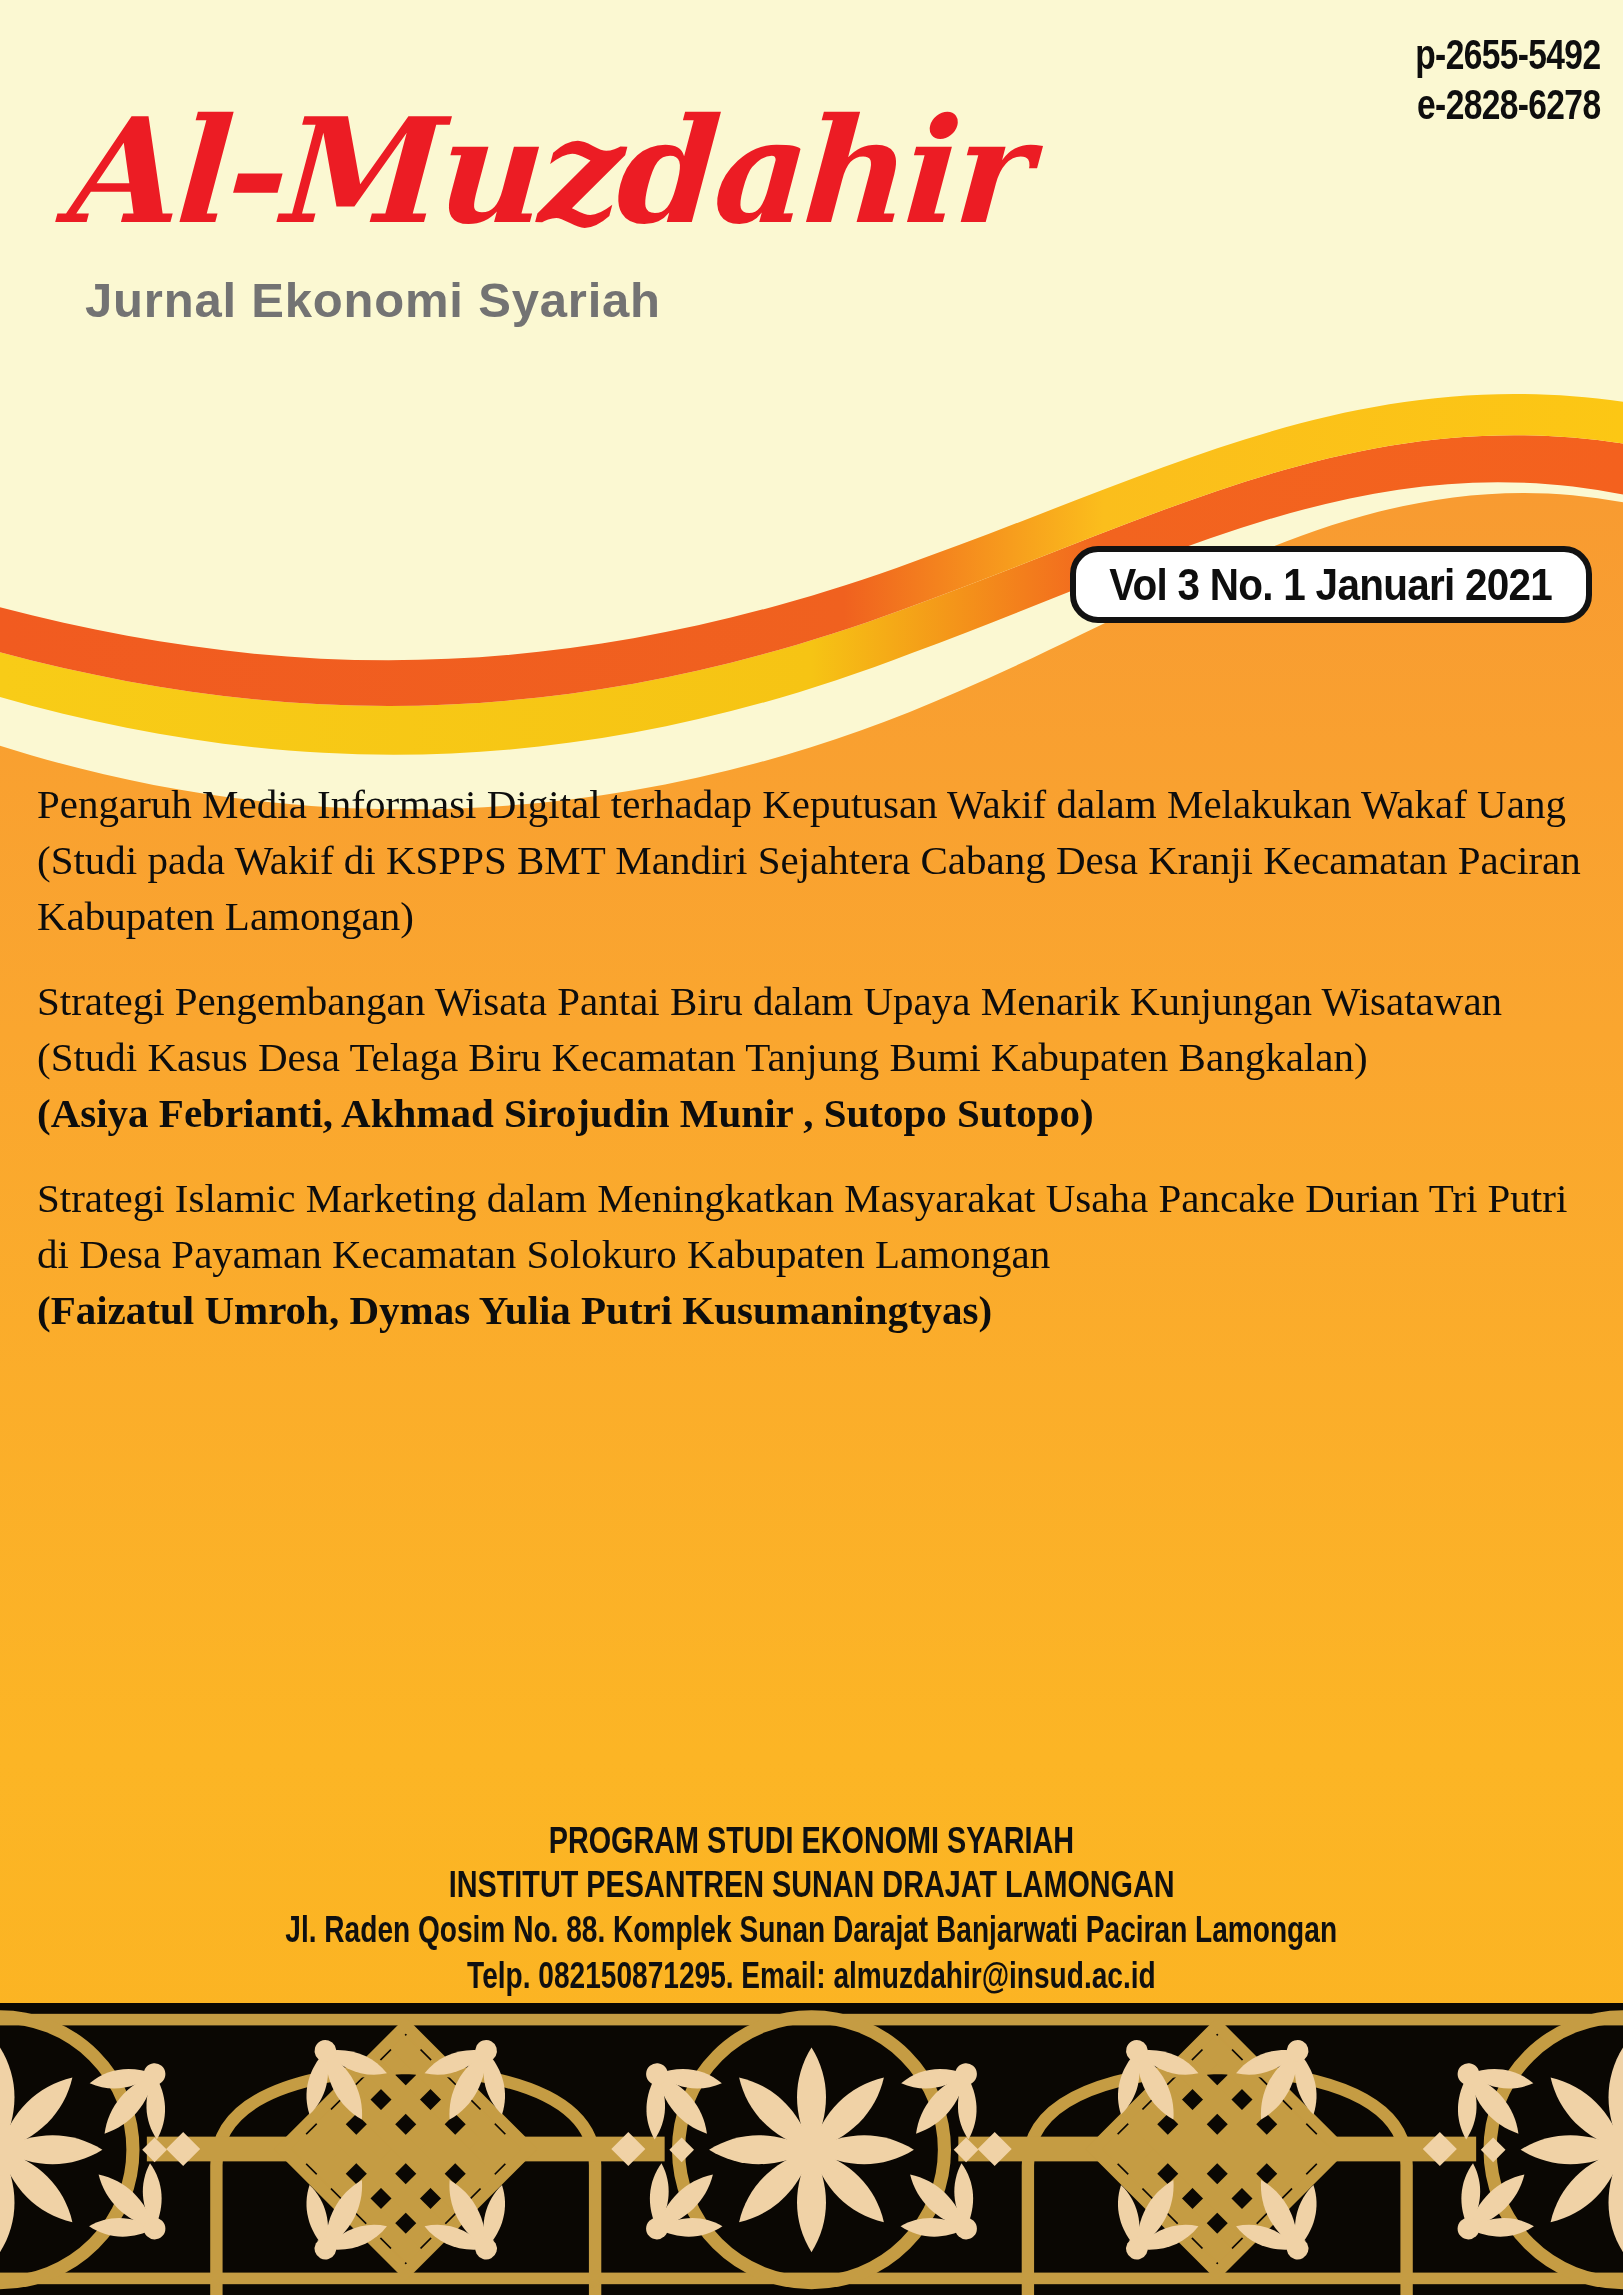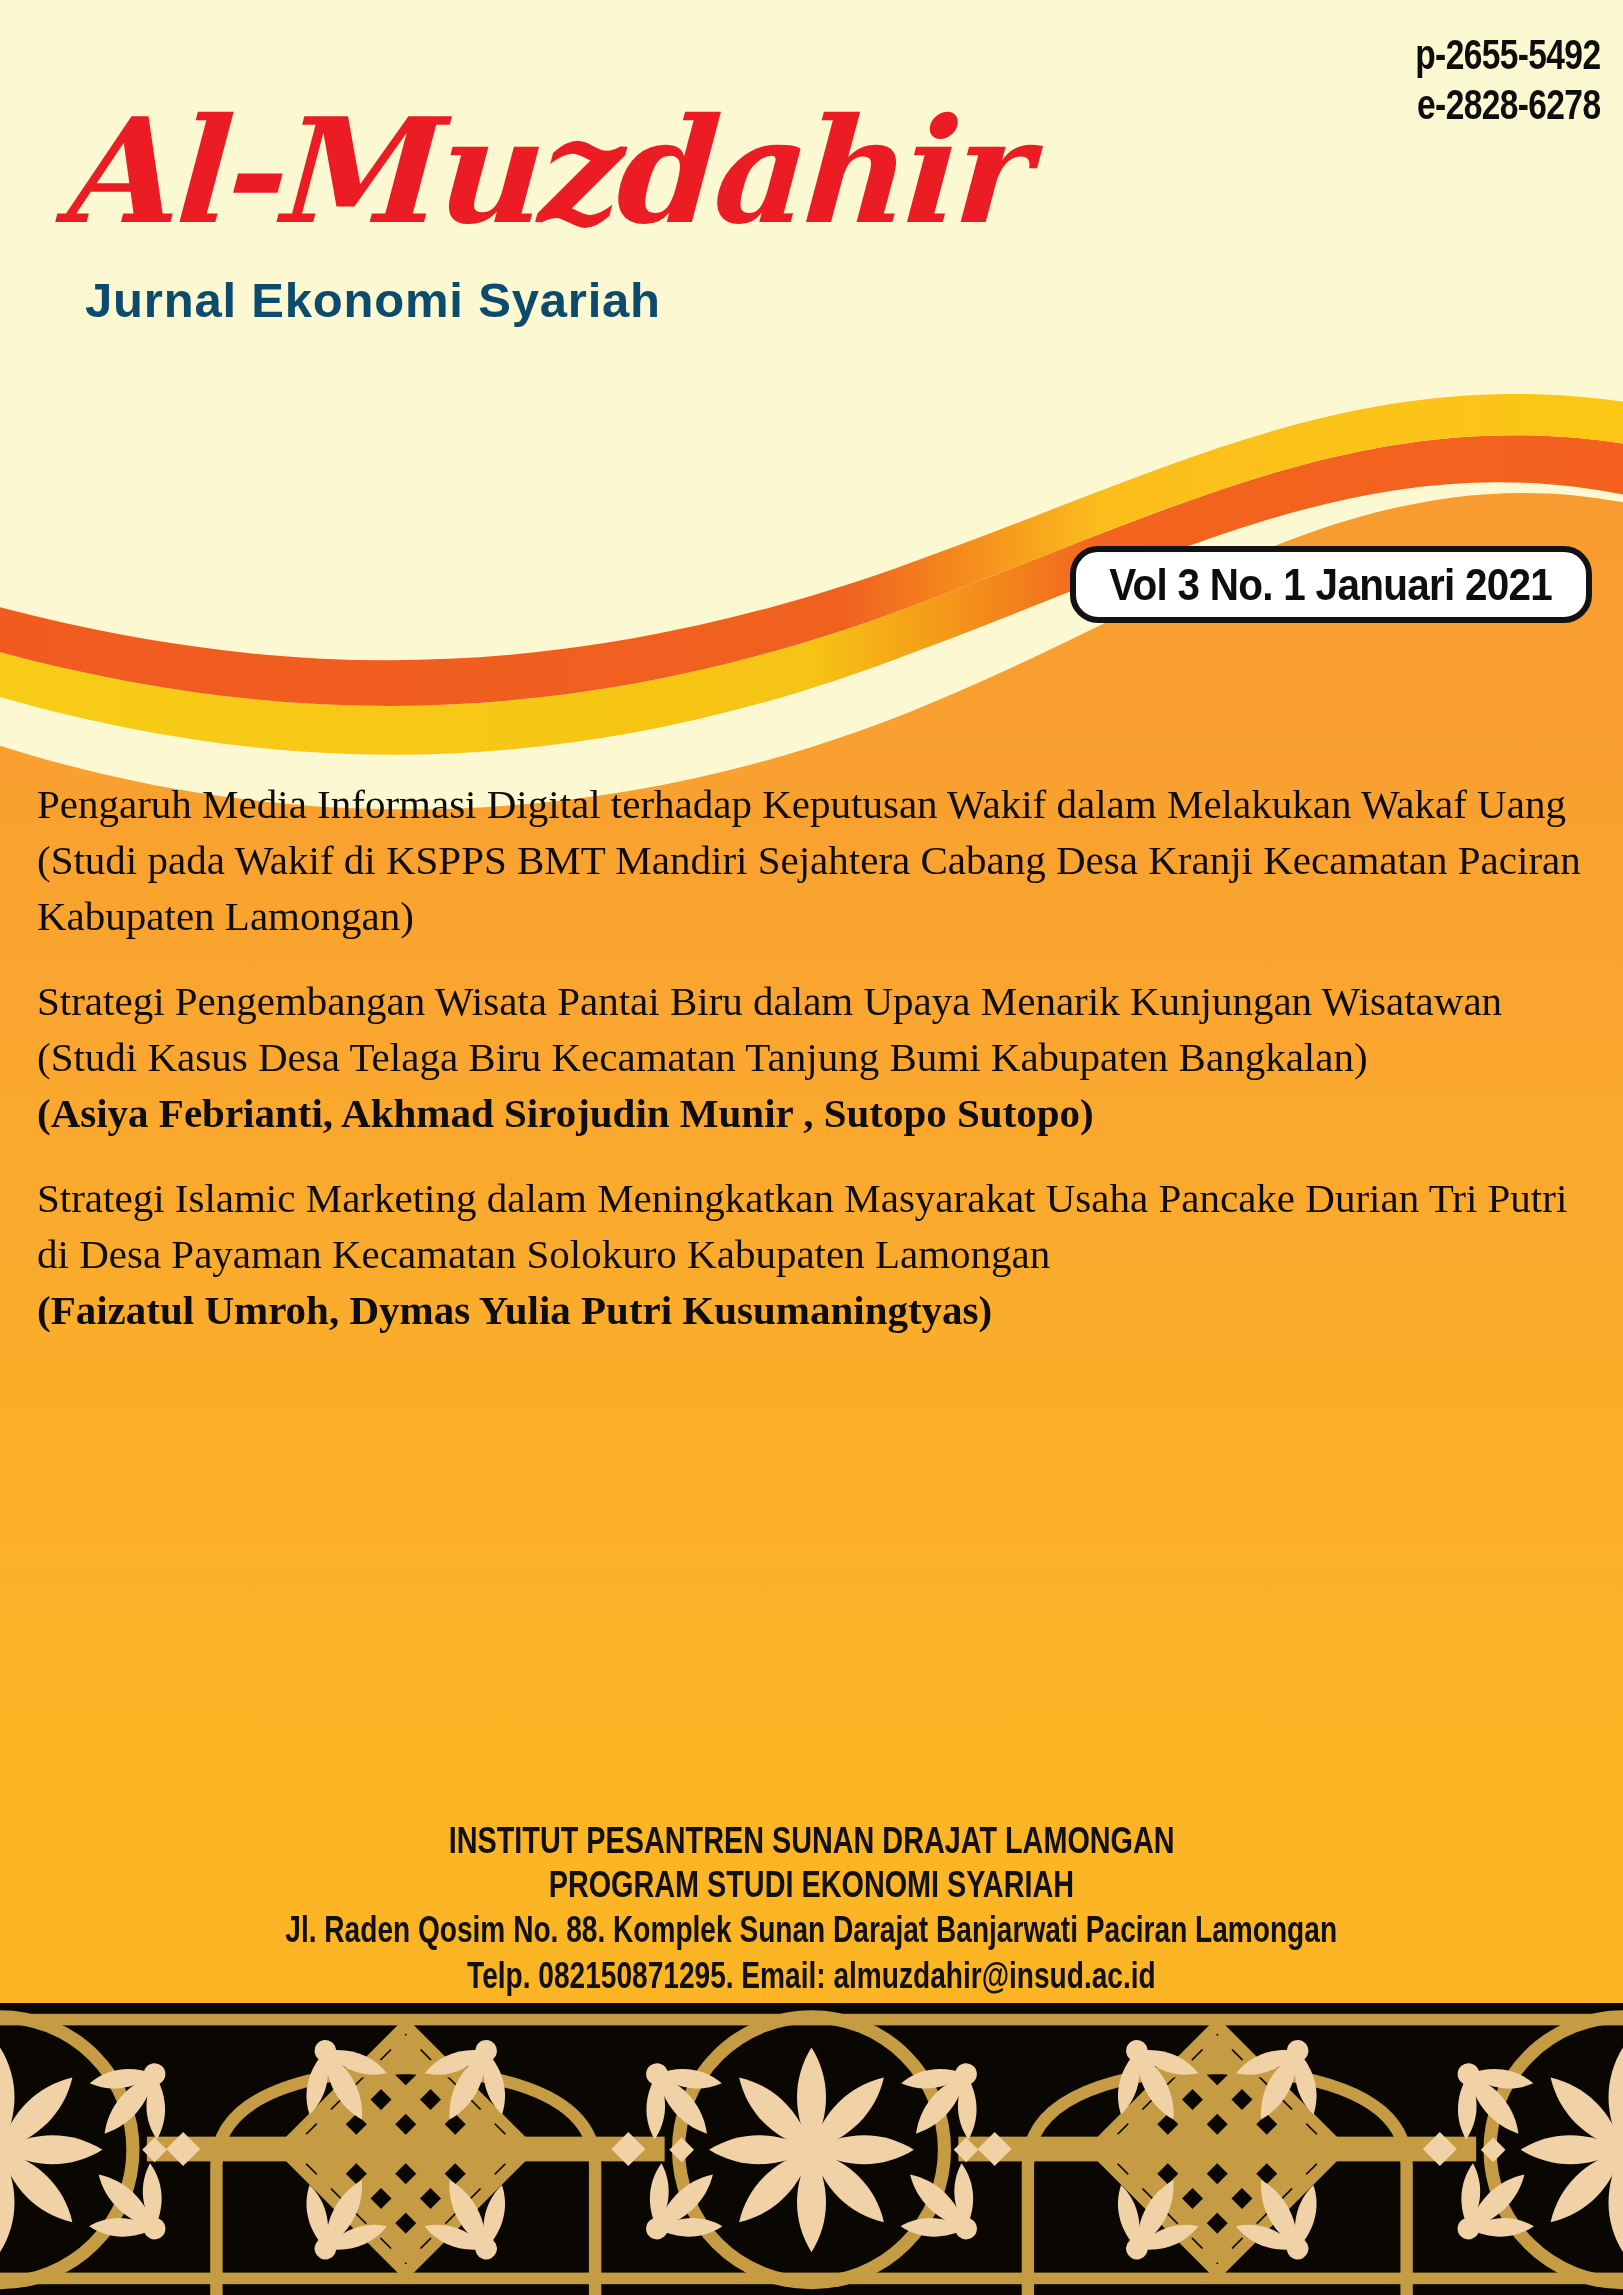--- a/index.html
+++ b/index.html
@@ -16,21 +16,21 @@
   .issn .cond{display:block;transform:scaleX(.78);transform-origin:right center;letter-spacing:-0.8px;}
   
   .masthead{position:absolute;left:65px;top:99px;}
   .journal-title{
     font-family:"DejaVu Serif",serif;font-style:italic;font-weight:bold;
     font-size:145px;line-height:1;color:#EC1C24;letter-spacing:-4.6px;
     transform:skewX(-4deg);transform-origin:left bottom;white-space:nowrap;
   }
   .journal-subtitle{
     margin-top:28px;margin-left:20px;
-    font-size:49px;font-weight:bold;letter-spacing:0.8px;color:#0c4a6e;white-space:nowrap;
+    font-size:49px;font-weight:bold;letter-spacing:0.8px;color:#737373;white-space:nowrap;
   }
   
   .edition-box{
     position:absolute;left:1070px;top:546px;width:522px;height:77px;
     background:#ffffff;border:6.2px solid #121212;border-radius:28px;
     display:flex;align-items:center;justify-content:center;box-sizing:border-box;
   }
   .edition-box span{
     font-size:44px;font-weight:bold;color:#0e0e0e;white-space:nowrap;
     transform:scaleX(.92);transform-origin:center;letter-spacing:-0.8px;
@@ -107,24 +107,24 @@
       <div class="authors">(Asiya Febrianti, Akhmad Sirojudin Munir , Sutopo Sutopo)</div>
     </div>
     <div class="article">
       <div class="title">Strategi Islamic Marketing dalam Meningkatkan Masyarakat Usaha Pancake Durian Tri Putri di Desa Payaman Kecamatan Solokuro Kabupaten Lamongan</div>
       <div class="authors">(Faizatul Umroh, Dymas Yulia Putri Kusumaningtyas)</div>
     </div>
   </div>
 
   <div class="footer">
     <div class="f-line">
+        <span class="caps">PROGRAM STUDI EKONOMI SYARIAH</span>
+      </div>
+    <div class="f-line">
         <span class="caps">INSTITUT PESANTREN SUNAN DRAJAT LAMONGAN</span>
-      </div>
-    <div class="f-line">
-        <span class="caps">PROGRAM STUDI EKONOMI SYARIAH</span>
       </div>
     <div class="f-line">
         <span class="addr">Jl. Raden Qosim No. 88. Komplek Sunan Darajat Banjarwati Paciran Lamongan</span>
       </div>
     <div class="f-line">
         <span class="addr">Telp. 082150871295. Email: almuzdahir@insud.ac.id</span>
       </div>
   </div>
 
   <svg class="border-svg" viewBox="0 0 2100 378" preserveAspectRatio="none" aria-hidden="true">

